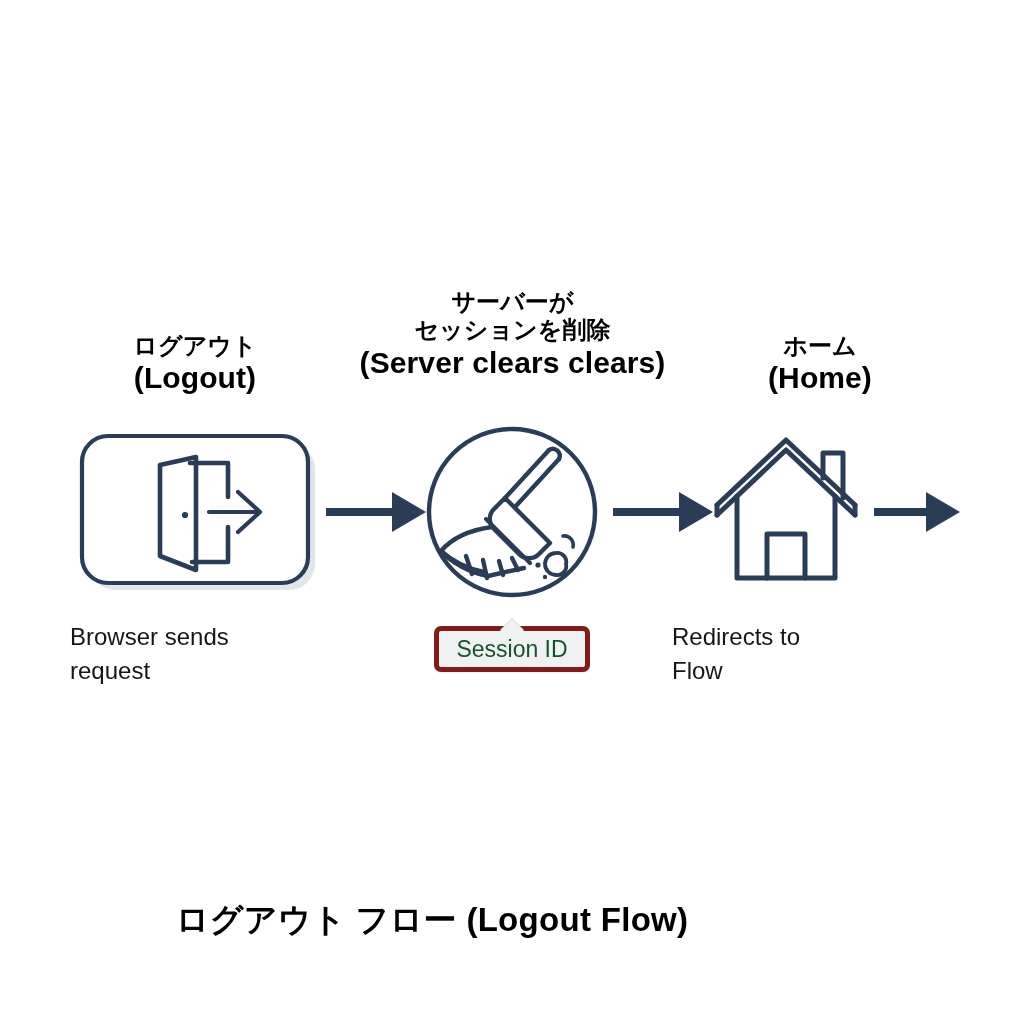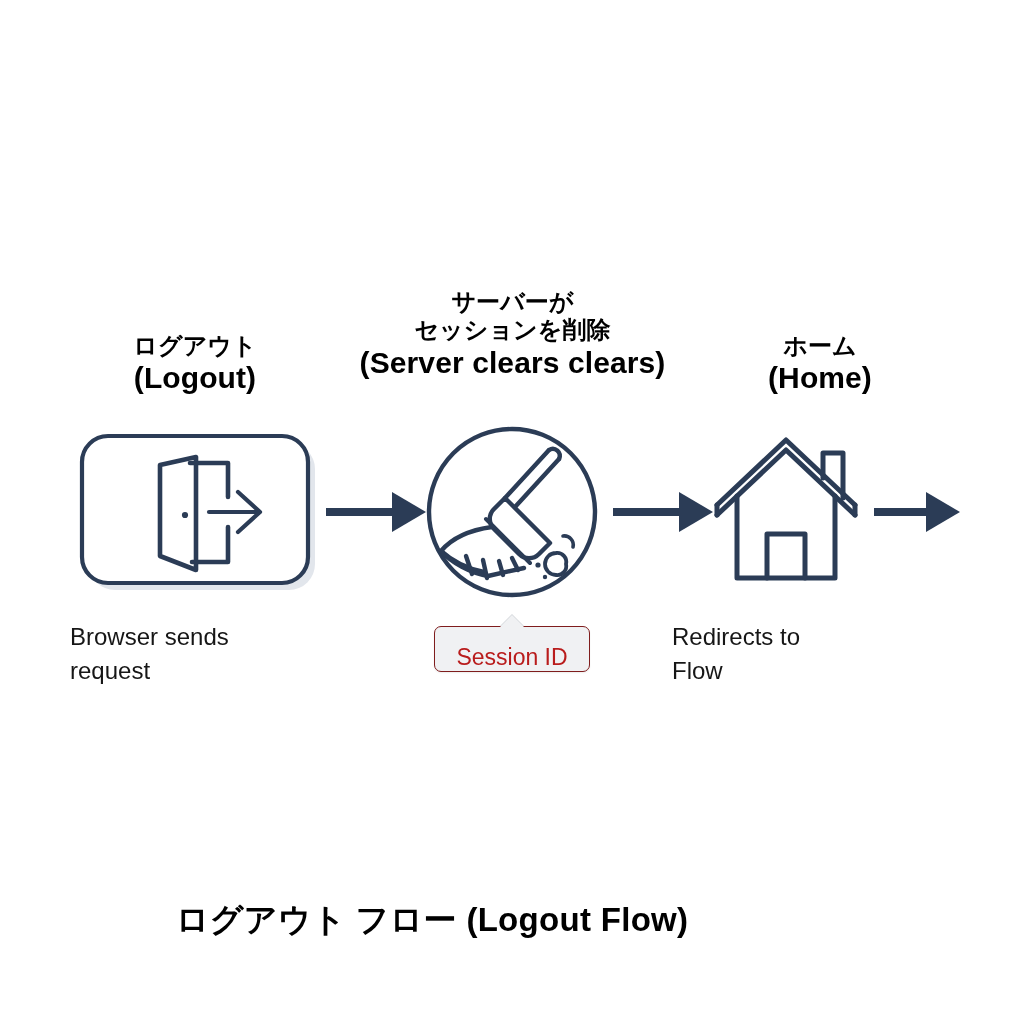--- a/index.html
+++ b/index.html
@@ -54,28 +54,28 @@
   #caption-redirect{ left: 672px; top: 620px; width: 228px; }
 
   
   #session-badge {
     position: absolute;
     left: 434px;
     top: 626px;
     width: 156px;
     height: 46px;
     background: #f0f1f3;
-    border: 1px solid #7f1d1d;
+    border: 5px solid #7f1d1d;
     border-radius: 7px;
     box-sizing: border-box;
     display: flex;
-    align-items: flex-end;
+    align-items: center;
     justify-content: center;
     font-size: 23px;
-    color: #b91c1c;
+    color: #14532d;
     box-shadow: 0 1px 2px rgba(0,0,0,0.07);
   }
   #session-badge .pointer {
     position: absolute;
     top: -12px;
     left: 50%;
     margin-left: -12px;
     width: 0;
     height: 0;
     border-left: 12px solid transparent;

